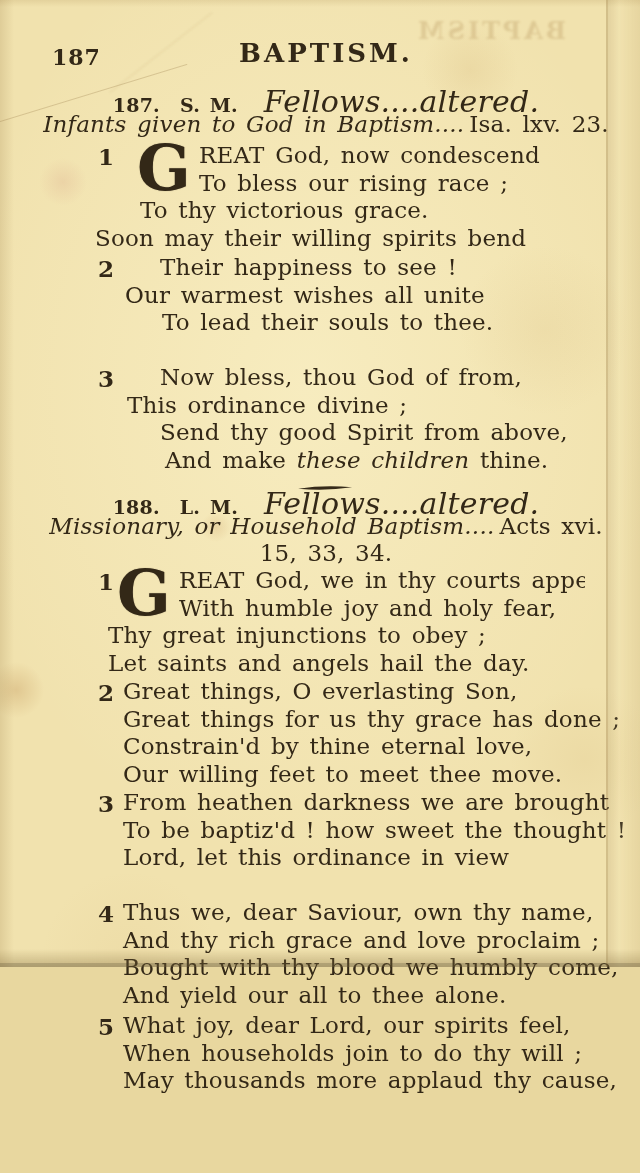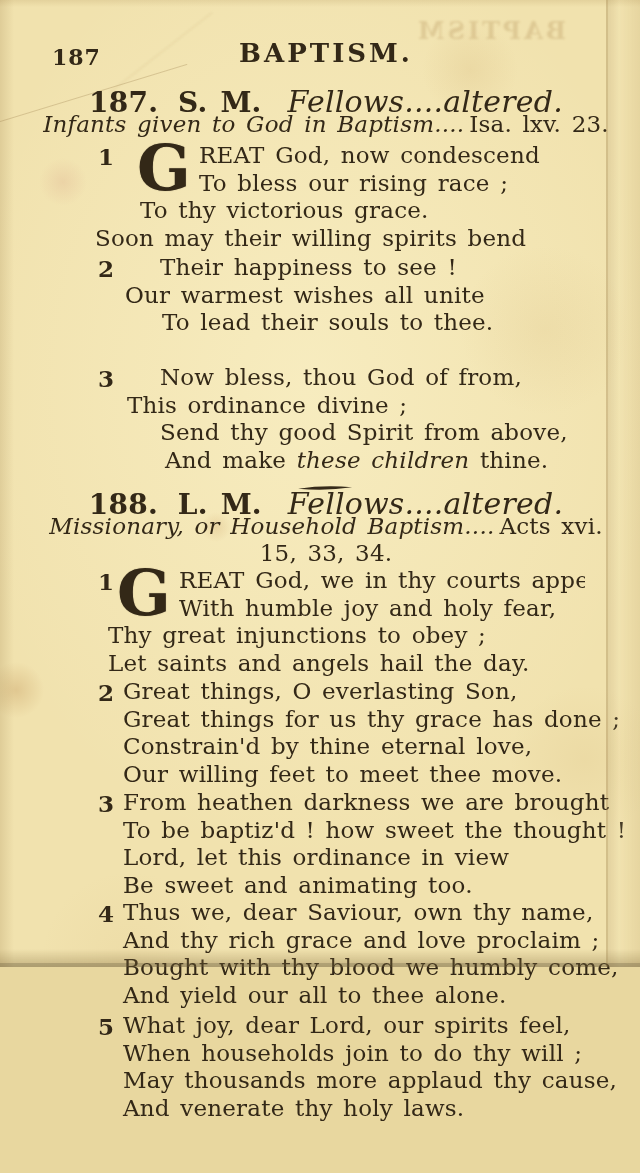--- a/index.html
+++ b/index.html
@@ -48,21 +48,21 @@
   .ghost-head{
     position:absolute;top:16px;left:398px;width:185px;text-align:center;
     transform:scaleX(-1);font-weight:700;font-size:24px;letter-spacing:3px;
     color:rgba(150,105,45,0.20);filter:blur(1.2px);
   }
   .pagenum{position:absolute;top:44px;left:52px;font-size:22px;font-weight:700;letter-spacing:1px;}
   .running-head{position:absolute;top:38px;left:0;width:652px;text-align:center;
     font-size:26px;font-weight:700;letter-spacing:3px;}
 
   .hymn-head{position:absolute;left:0;width:652px;display:flex;justify-content:center;align-items:baseline;}
-  .hnum,.hmeter{font-weight:700;font-size:28px;}
+  .hnum,.hmeter{font-weight:700;font-size:19px;}
   .hmeter{margin-left:20px;}
   .hsrc{margin-left:26px;font-style:italic;font-size:30px;}
   .subtitle{position:absolute;left:0;width:652px;display:flex;justify-content:center;align-items:baseline;}
   .sub-i{font-style:italic;}
   .sub-r{margin-left:5px;}
   .subtitle2{position:absolute;left:0;width:652px;text-align:center;}
 
   .verse{position:absolute;left:95px;width:490px;line-height:27.5px;}
   .vnum{position:absolute;left:3px;top:1px;font-weight:700;}
   .vl{white-space:nowrap;}
@@ -161,37 +161,35 @@
       <div class="vl p28">Great things for us thy grace has done ;</div>
       <div class="vl p28">Constrain'd by thine eternal love,</div>
       <div class="vl p28">Our willing feet to meet thee move.</div>
     </div>
 
     <div class="verse" style="top:789px">
       <span class="vnum">3</span>
       <div class="vl p28">From heathen darkness we are brought</div>
       <div class="vl p28">To be baptiz'd ! how sweet the thought !</div>
       <div class="vl p28">Lord, let this ordinance in view</div>
-      <div class="vl p28">Be sweet and animating too.</div>
     </div>
 
     <div class="verse" style="top:899px">
       <span class="vnum">4</span>
       <div class="vl p28">Thus we, dear Saviour, own thy name,</div>
       <div class="vl p28">And thy rich grace and love proclaim ;</div>
       <div class="vl p28">Bought with thy blood we humbly come,</div>
       <div class="vl p28">And yield our all to thee alone.</div>
     </div>
 
     <div class="verse" style="top:1012px">
       <span class="vnum">5</span>
       <div class="vl p28">What joy, dear Lord, our spirits feel,</div>
       <div class="vl p28">When households join to do thy will ;</div>
       <div class="vl p28">May thousands more applaud thy cause,</div>
-      <div class="vl p28">And venerate thy holy laws.</div>
     </div>
   </div>
 
   <div class="edge-top"></div>
   <div class="edge-left"></div>
   <div class="edge-right"></div>
   <div class="edge-bottom"></div>
 </div>
 
 </body></html>

